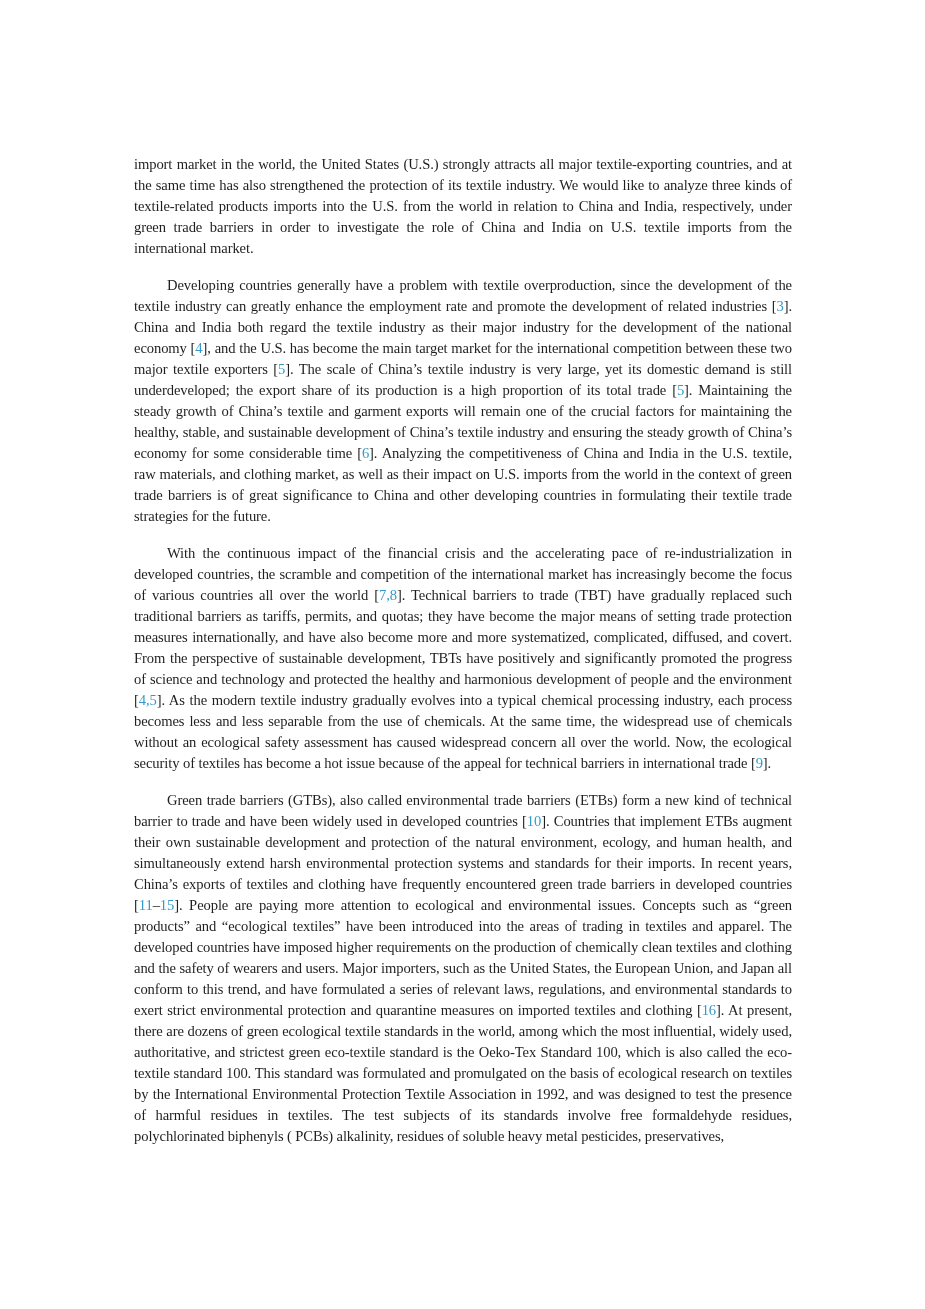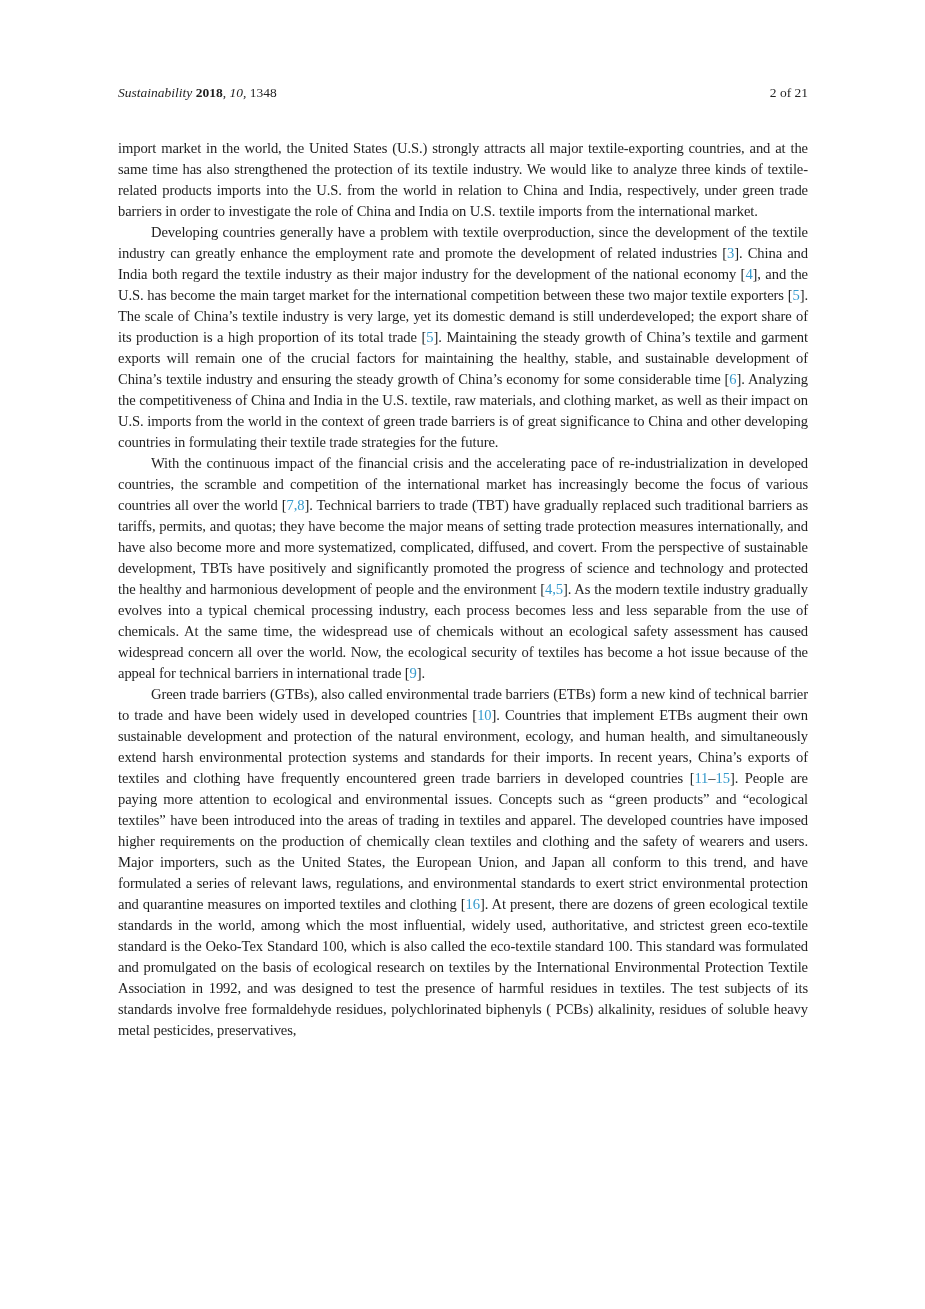--- a/index.html
+++ b/index.html
@@ -34,37 +34,33 @@
     left: 118px;
     top: 138px;
     width: 690px;
     font-size: 14.6px;
     line-height: 21px;
     text-align: justify;
     letter-spacing: -0.1px;
     color: #1f1f1f;
   }
   .article-body p {
-    margin: 0;
+    margin: 16px;
     padding: 0;
   }
   .article-body p.indent {
     text-indent: 33px;
   }
   .cite {
     cursor: pointer;
   }
 </style>
 </head>
 <body>
 
 <div class="page">
-  <div class="running-header">
-    <span><span class="r-italic">Sustainability</span><span class=""> </span><span class="r-bold">2018</span><span class="">, </span><span class="r-italic">10</span><span class="">, 1348</span></span>
-    <span>2 of 21</span>
-  </div>
   <div class="article-body">
       <p class=""><span>import market in the world, the United States (U.S.) strongly attracts all major textile-exporting countries, and at the same time has also strengthened the protection of its textile industry. We would like to analyze three kinds of textile-related products imports into the U.S. from the world in relation to China and India, respectively, under green trade barriers in order to investigate the role of China and India on U.S. textile imports from the international market.</span></p>
       <p class="indent"><span>Developing countries generally have a problem with textile overproduction, since the development of the textile industry can greatly enhance the employment rate and promote the development of related industries [</span><span class="cite" style="color: rgb(51, 153, 204);">3</span><span>]. China and India both regard the textile industry as their major industry for the development of the national economy [</span><span class="cite" style="color: rgb(51, 153, 204);">4</span><span>], and the U.S. has become the main target market for the international competition between these two major textile exporters [</span><span class="cite" style="color: rgb(51, 153, 204);">5</span><span>]. The scale of China’s textile industry is very large, yet its domestic demand is still underdeveloped; the export share of its production is a high proportion of its total trade [</span><span class="cite" style="color: rgb(51, 153, 204);">5</span><span>]. Maintaining the steady growth of China’s textile and garment exports will remain one of the crucial factors for maintaining the healthy, stable, and sustainable development of China’s textile industry and ensuring the steady growth of China’s economy for some considerable time [</span><span class="cite" style="color: rgb(51, 153, 204);">6</span><span>]. Analyzing the competitiveness of China and India in the U.S. textile, raw materials, and clothing market, as well as their impact on U.S. imports from the world in the context of green trade barriers is of great significance to China and other developing countries in formulating their textile trade strategies for the future.</span></p>
       <p class="indent"><span>With the continuous impact of the financial crisis and the accelerating pace of re-industrialization in developed countries, the scramble and competition of the international market has increasingly become the focus of various countries all over the world [</span><span class="cite" style="color: rgb(51, 153, 204);">7,8</span><span>]. Technical barriers to trade (TBT) have gradually replaced such traditional barriers as tariffs, permits, and quotas; they have become the major means of setting trade protection measures internationally, and have also become more and more systematized, complicated, diffused, and covert. From the perspective of sustainable development, TBTs have positively and significantly promoted the progress of science and technology and protected the healthy and harmonious development of people and the environment [</span><span class="cite" style="color: rgb(51, 153, 204);">4,5</span><span>]. As the modern textile industry gradually evolves into a typical chemical processing industry, each process becomes less and less separable from the use of chemicals. At the same time, the widespread use of chemicals without an ecological safety assessment has caused widespread concern all over the world. Now, the ecological security of textiles has become a hot issue because of the appeal for technical barriers in international trade [</span><span class="cite" style="color: rgb(51, 153, 204);">9</span><span>].</span></p>
       <p class="indent"><span>Green trade barriers (GTBs), also called environmental trade barriers (ETBs) form a new kind of technical barrier to trade and have been widely used in developed countries [</span><span class="cite" style="color: rgb(51, 153, 204);">10</span><span>]. Countries that implement ETBs augment their own sustainable development and protection of the natural environment, ecology, and human health, and simultaneously extend harsh environmental protection systems and standards for their imports. In recent years, China’s exports of textiles and clothing have frequently encountered green trade barriers in developed countries [</span><span class="cite" style="color: rgb(51, 153, 204);">11</span><span>–</span><span class="cite" style="color: rgb(51, 153, 204);">15</span><span>]. People are paying more attention to ecological and environmental issues. Concepts such as “green products” and “ecological textiles” have been introduced into the areas of trading in textiles and apparel. The developed countries have imposed higher requirements on the production of chemically clean textiles and clothing and the safety of wearers and users. Major importers, such as the United States, the European Union, and Japan all conform to this trend, and have formulated a series of relevant laws, regulations, and environmental standards to exert strict environmental protection and quarantine measures on imported textiles and clothing [</span><span class="cite" style="color: rgb(51, 153, 204);">16</span><span>]. At present, there are dozens of green ecological textile standards in the world, among which the most influential, widely used, authoritative, and strictest green eco-textile standard is the Oeko-Tex Standard 100, which is also called the eco-textile standard 100. This standard was formulated and promulgated on the basis of ecological research on textiles by the International Environmental Protection Textile Association in 1992, and was designed to test the presence of harmful residues in textiles. The test subjects of its standards involve free formaldehyde residues, polychlorinated biphenyls ( PCBs) alkalinity, residues of soluble heavy metal pesticides, preservatives,</span></p>
     </div>
 </div>
 
 </body></html>

